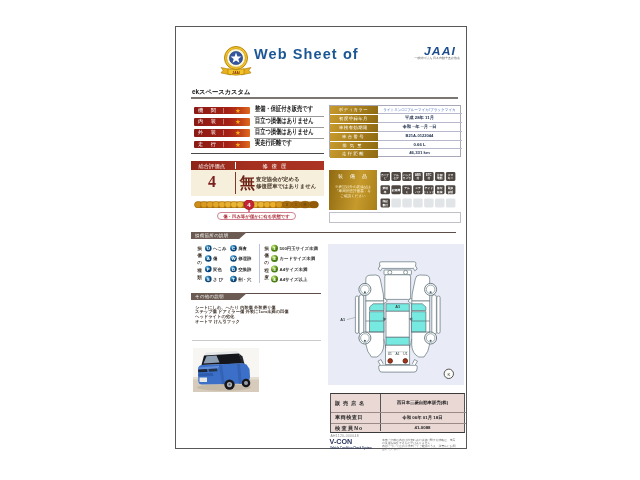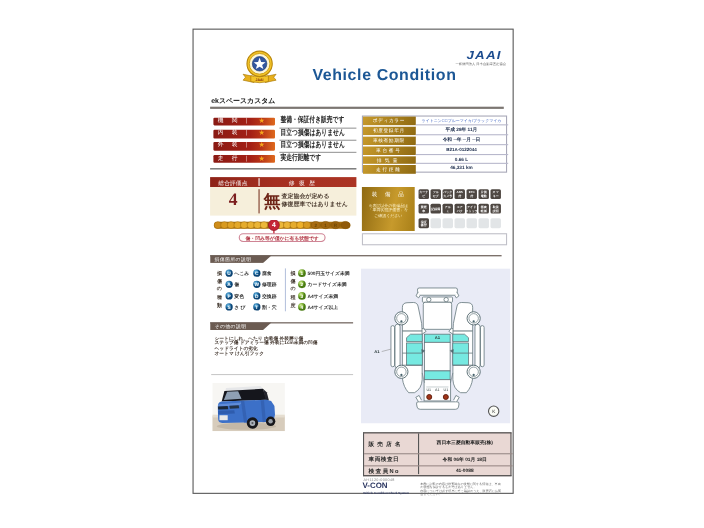--- a/index.html
+++ b/index.html
@@ -17,22 +17,22 @@
   <circle cx="16" cy="17" r="11.5" fill="#f4c428" stroke="#b8860b" stroke-width="1"></circle>
   <circle cx="16" cy="17" r="9.4" fill="#fdf6d8" stroke="#c89a10" stroke-width="0.8"></circle>
   <circle cx="16" cy="17" r="6.6" fill="#33569e" stroke="#1d3c7c" stroke-width="0.6"></circle>
   <path d="M16 11.6 L17.4 15.4 L21.4 15.6 L18.3 18 L19.4 21.8 L16 19.6 L12.6 21.8 L13.7 18 L10.6 15.6 L14.6 15.4 Z" fill="#fff"></path>
   <path d="M1 26.5 L11 28.6 L11 34 L1 31.9 L3.2 29.2 Z" fill="#e8b01c" stroke="#a87908" stroke-width="0.6"></path>
   <path d="M31 26.5 L21 28.6 L21 34 L31 31.9 L28.8 29.2 Z" fill="#e8b01c" stroke="#a87908" stroke-width="0.6"></path>
   <path d="M8 27.8 Q16 29.8 24 27.8 L24 33.2 Q16 35.2 8 33.2 Z" fill="#f4c428" stroke="#a87908" stroke-width="0.6"></path>
   <text x="16" y="32.6" font-size="3.2" fill="#7c2a10" text-anchor="middle" font-weight="bold">JAAI</text>
 </svg>
 
-
-<div class="abs" style="left:108px;top:33.5px;width:200px;font-size:14.5px;font-weight:bold;color:#1c5795;letter-spacing:0.55px;">Vehicle Condition</div>
+<div class="abs" style="left:78px;top:18.5px;width:200px;font-size:14.5px;font-weight:bold;color:#1c5795;letter-spacing:1.1px;">Web Sheet of</div>
+
 
 <div class="abs" style="left:248px;top:17.5px;width:40px;font-size:10.5px;font-weight:900;font-style:italic;color:#1d4d8f;letter-spacing:1px;transform:scaleX(1.15);transform-origin:left;">JAAI</div>
 
 <div class="abs" style="left:224px;top:28.5px;width:60px;font-size:3px;color:#666;text-align:right;">一般財団法人 日本自動車査定協会</div>
 
 <div class="abs" style="left:16px;top:60.5px;font-size:6.3px;font-weight:bold;color:#111;">ekスペースカスタム</div>
 
 <div class="abs" style="left:15px;top:70px;width:267px;height:1.6px;background:#7c7672;"></div>
 
 <div class="abs" style="left:18px;top:79.7px;width:55.5px;height:7.6px;background:linear-gradient(90deg,#8a1a14,#a32015 60%,#b83517 78%,#df6a1e);border-radius:1px;color:#fff;font-size:5.2px;line-height:7.6px;padding-left:4px;">機<span style="letter-spacing:6px;"> </span>関<span style="letter-spacing:4px;"> </span>｜<span class="abs" style="left:41px;top:0;color:#f6a81c;font-size:6.5px;">★</span></div>

